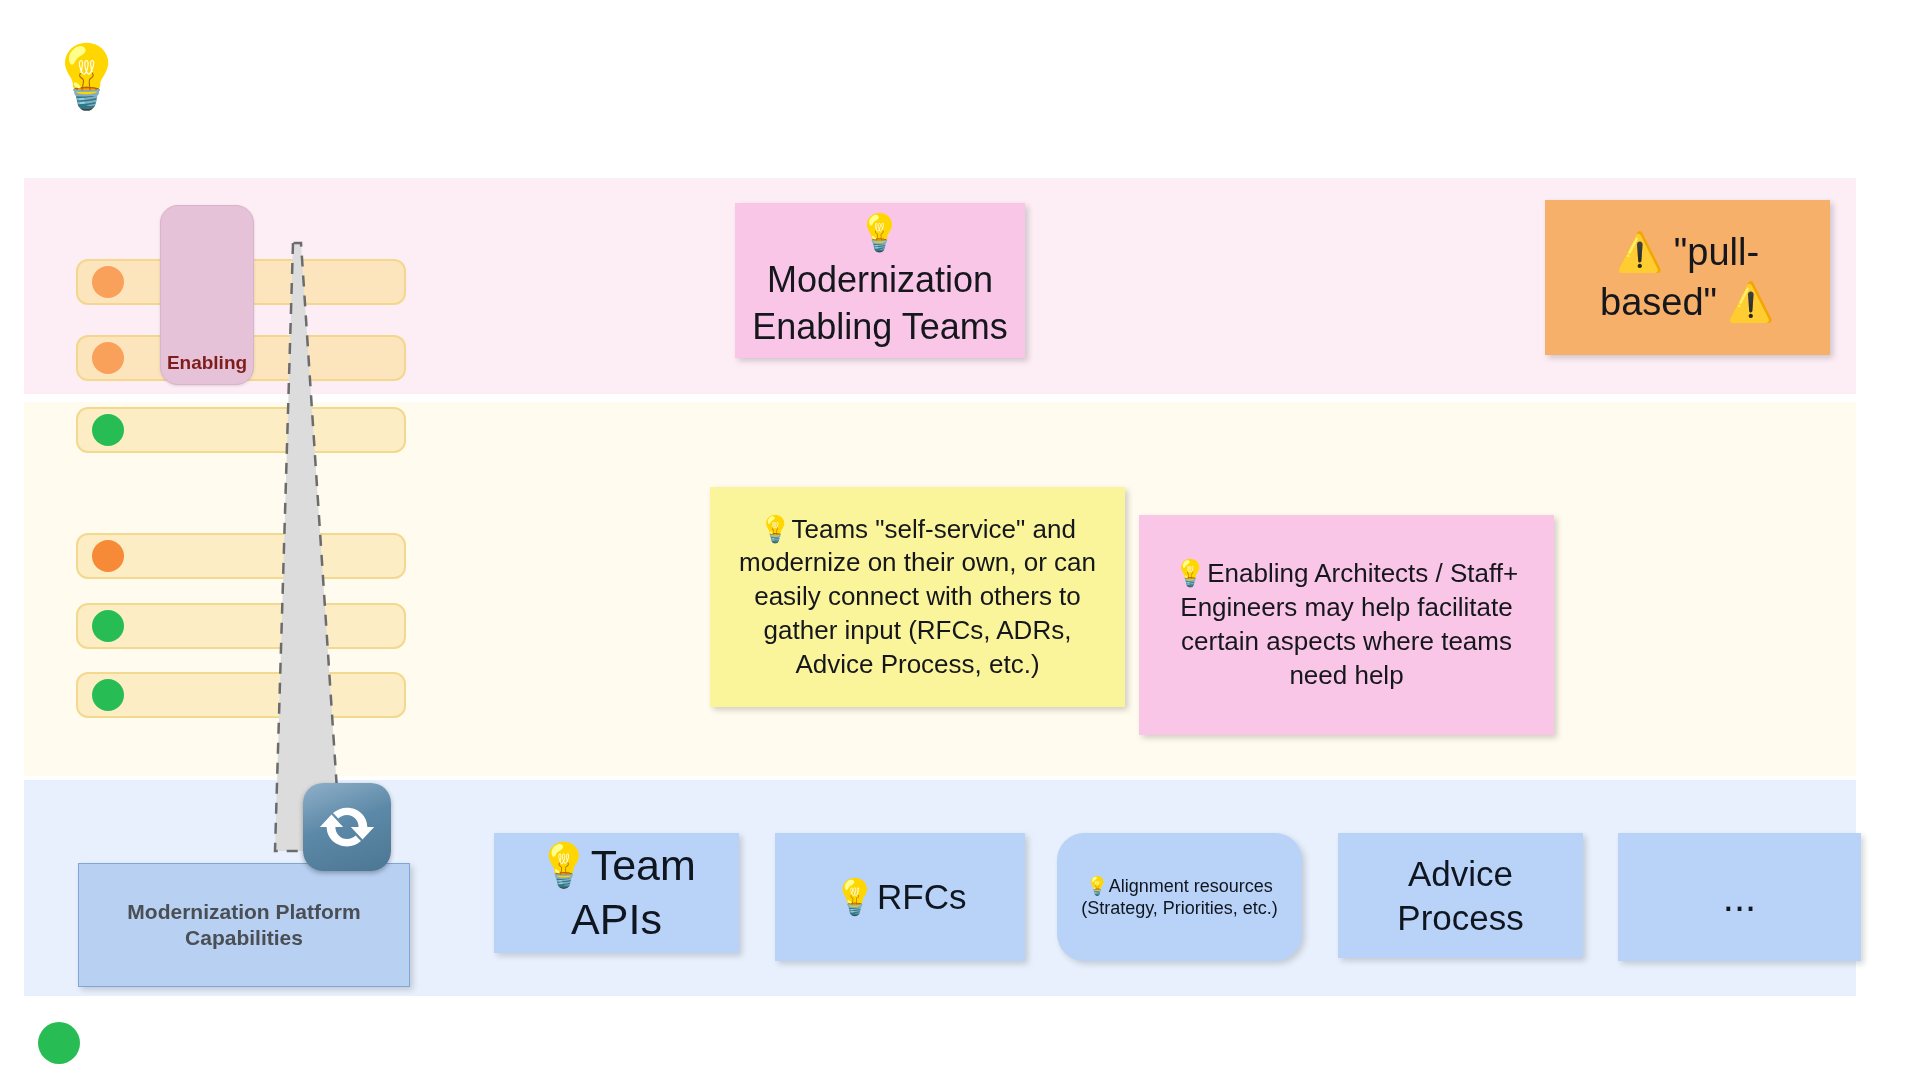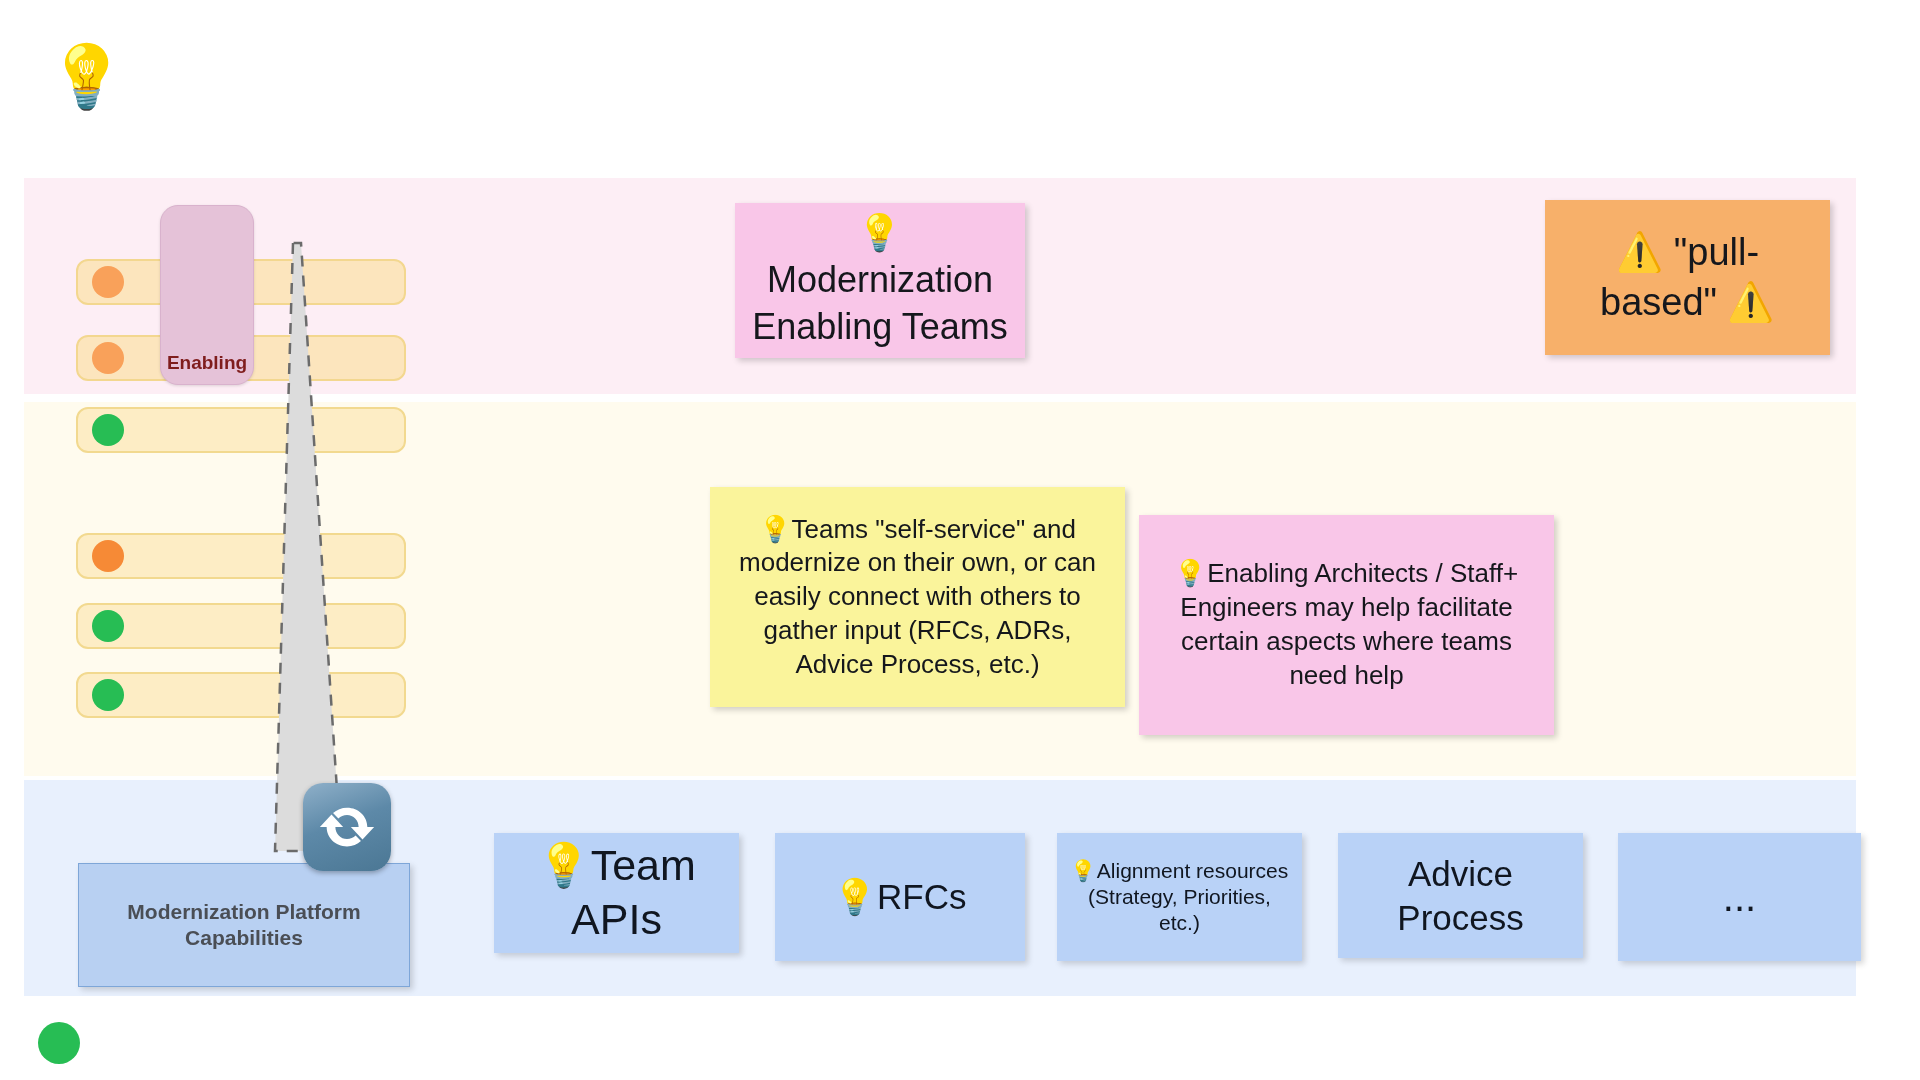--- a/index.html
+++ b/index.html
@@ -87,21 +87,21 @@
     box-shadow:3px 3px 6px rgba(0,0,0,.16);
     color:#101620;line-height:1.25;padding:8px 12px;
   }
   .cap-main{
     left:78px;top:835px;width:332px;height:124px;
     background:#b8d0f2;border:1px solid #7ea6d8;
     font-size:21px;font-weight:bold;color:#4a4e55;margin-top:28px;
   }
   .cap-team-apis {left:494px;top:833px;width:245px;height:120px;font-size:43px;}
   .cap-rfcs      {left:775px;top:833px;width:250px;height:128px;font-size:35px;}
-  .cap-alignment {left:1057px;top:833px;width:245px;height:128px;font-size:21px;}
+  .cap-alignment {left:1057px;top:833px;width:245px;height:128px;font-size:18px;border-radius:27px;}
   .cap-advice    {left:1338px;top:833px;width:245px;height:125px;font-size:35px;}
   .cap-ellipsis  {left:1618px;top:833px;width:243px;height:128px;font-size:40px;}
 
   
   .sync-badge{
     position:absolute;left:303px;top:783px;width:88px;height:88px;
     border-radius:20px;
     background:linear-gradient(160deg,#8fb0c9 0%,#5d89a8 45%,#4b7794 100%);
     box-shadow:0 2px 5px rgba(0,0,0,.3);
     display:flex;align-items:center;justify-content:center;

